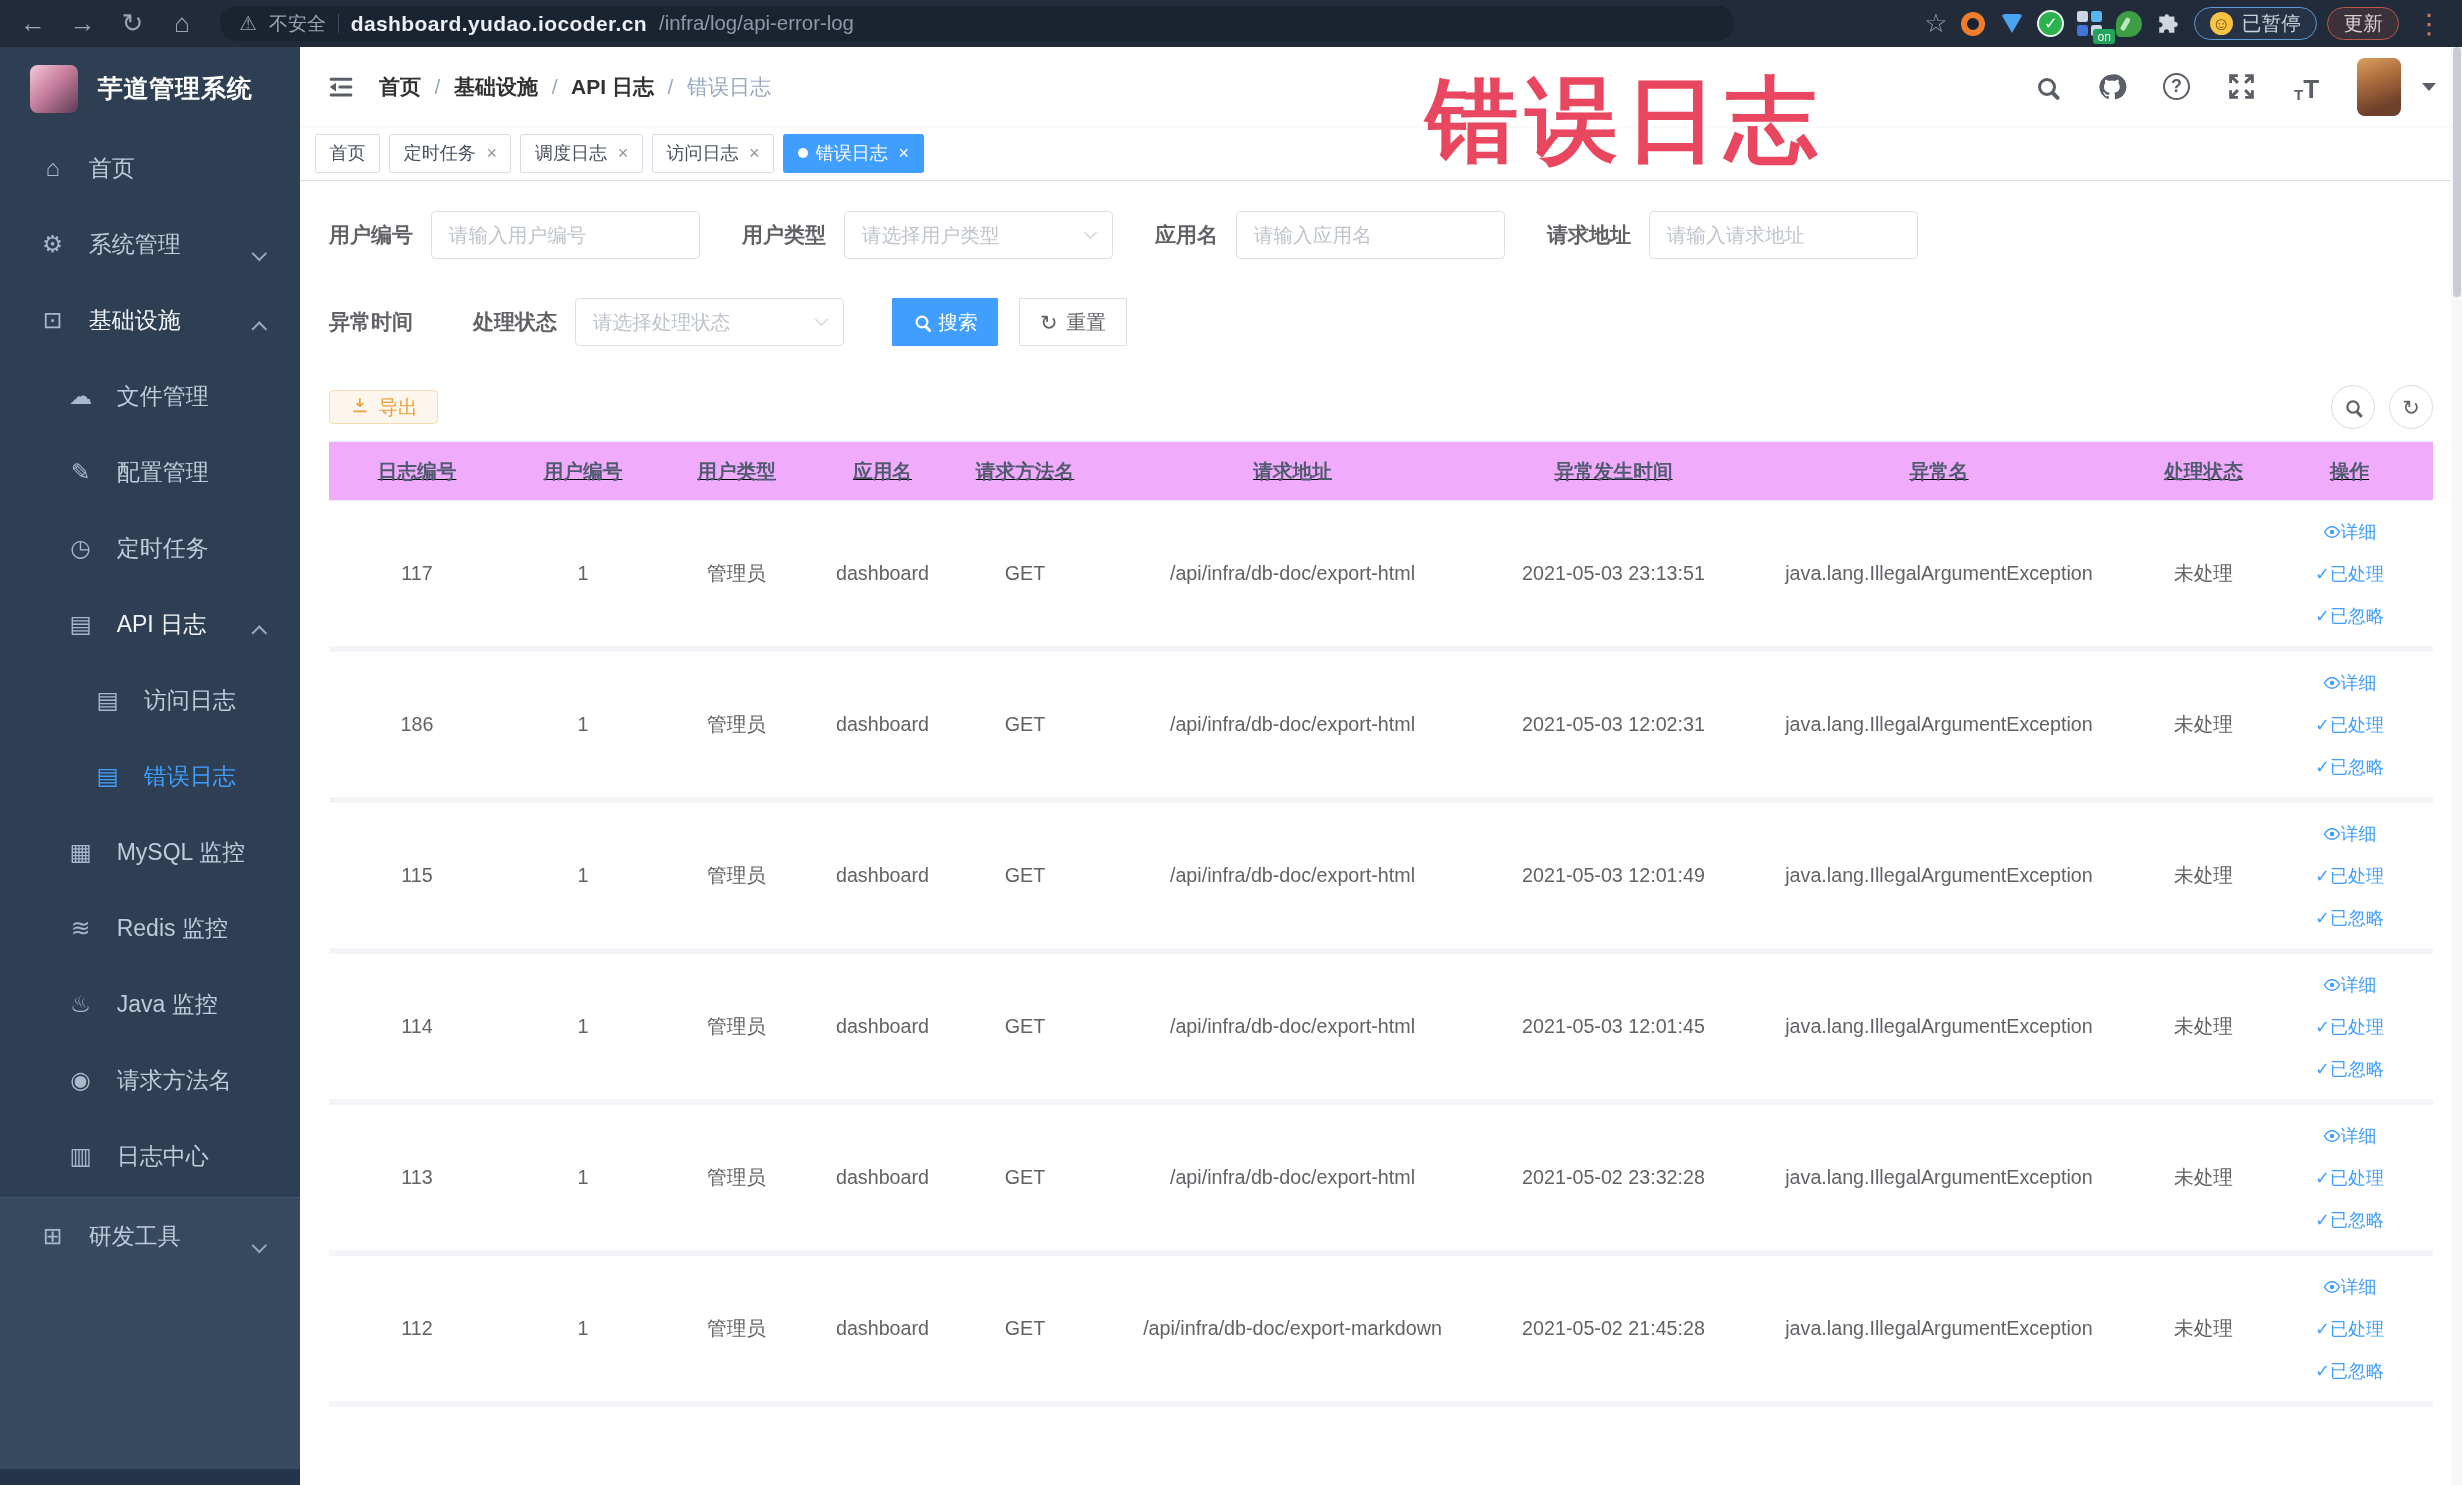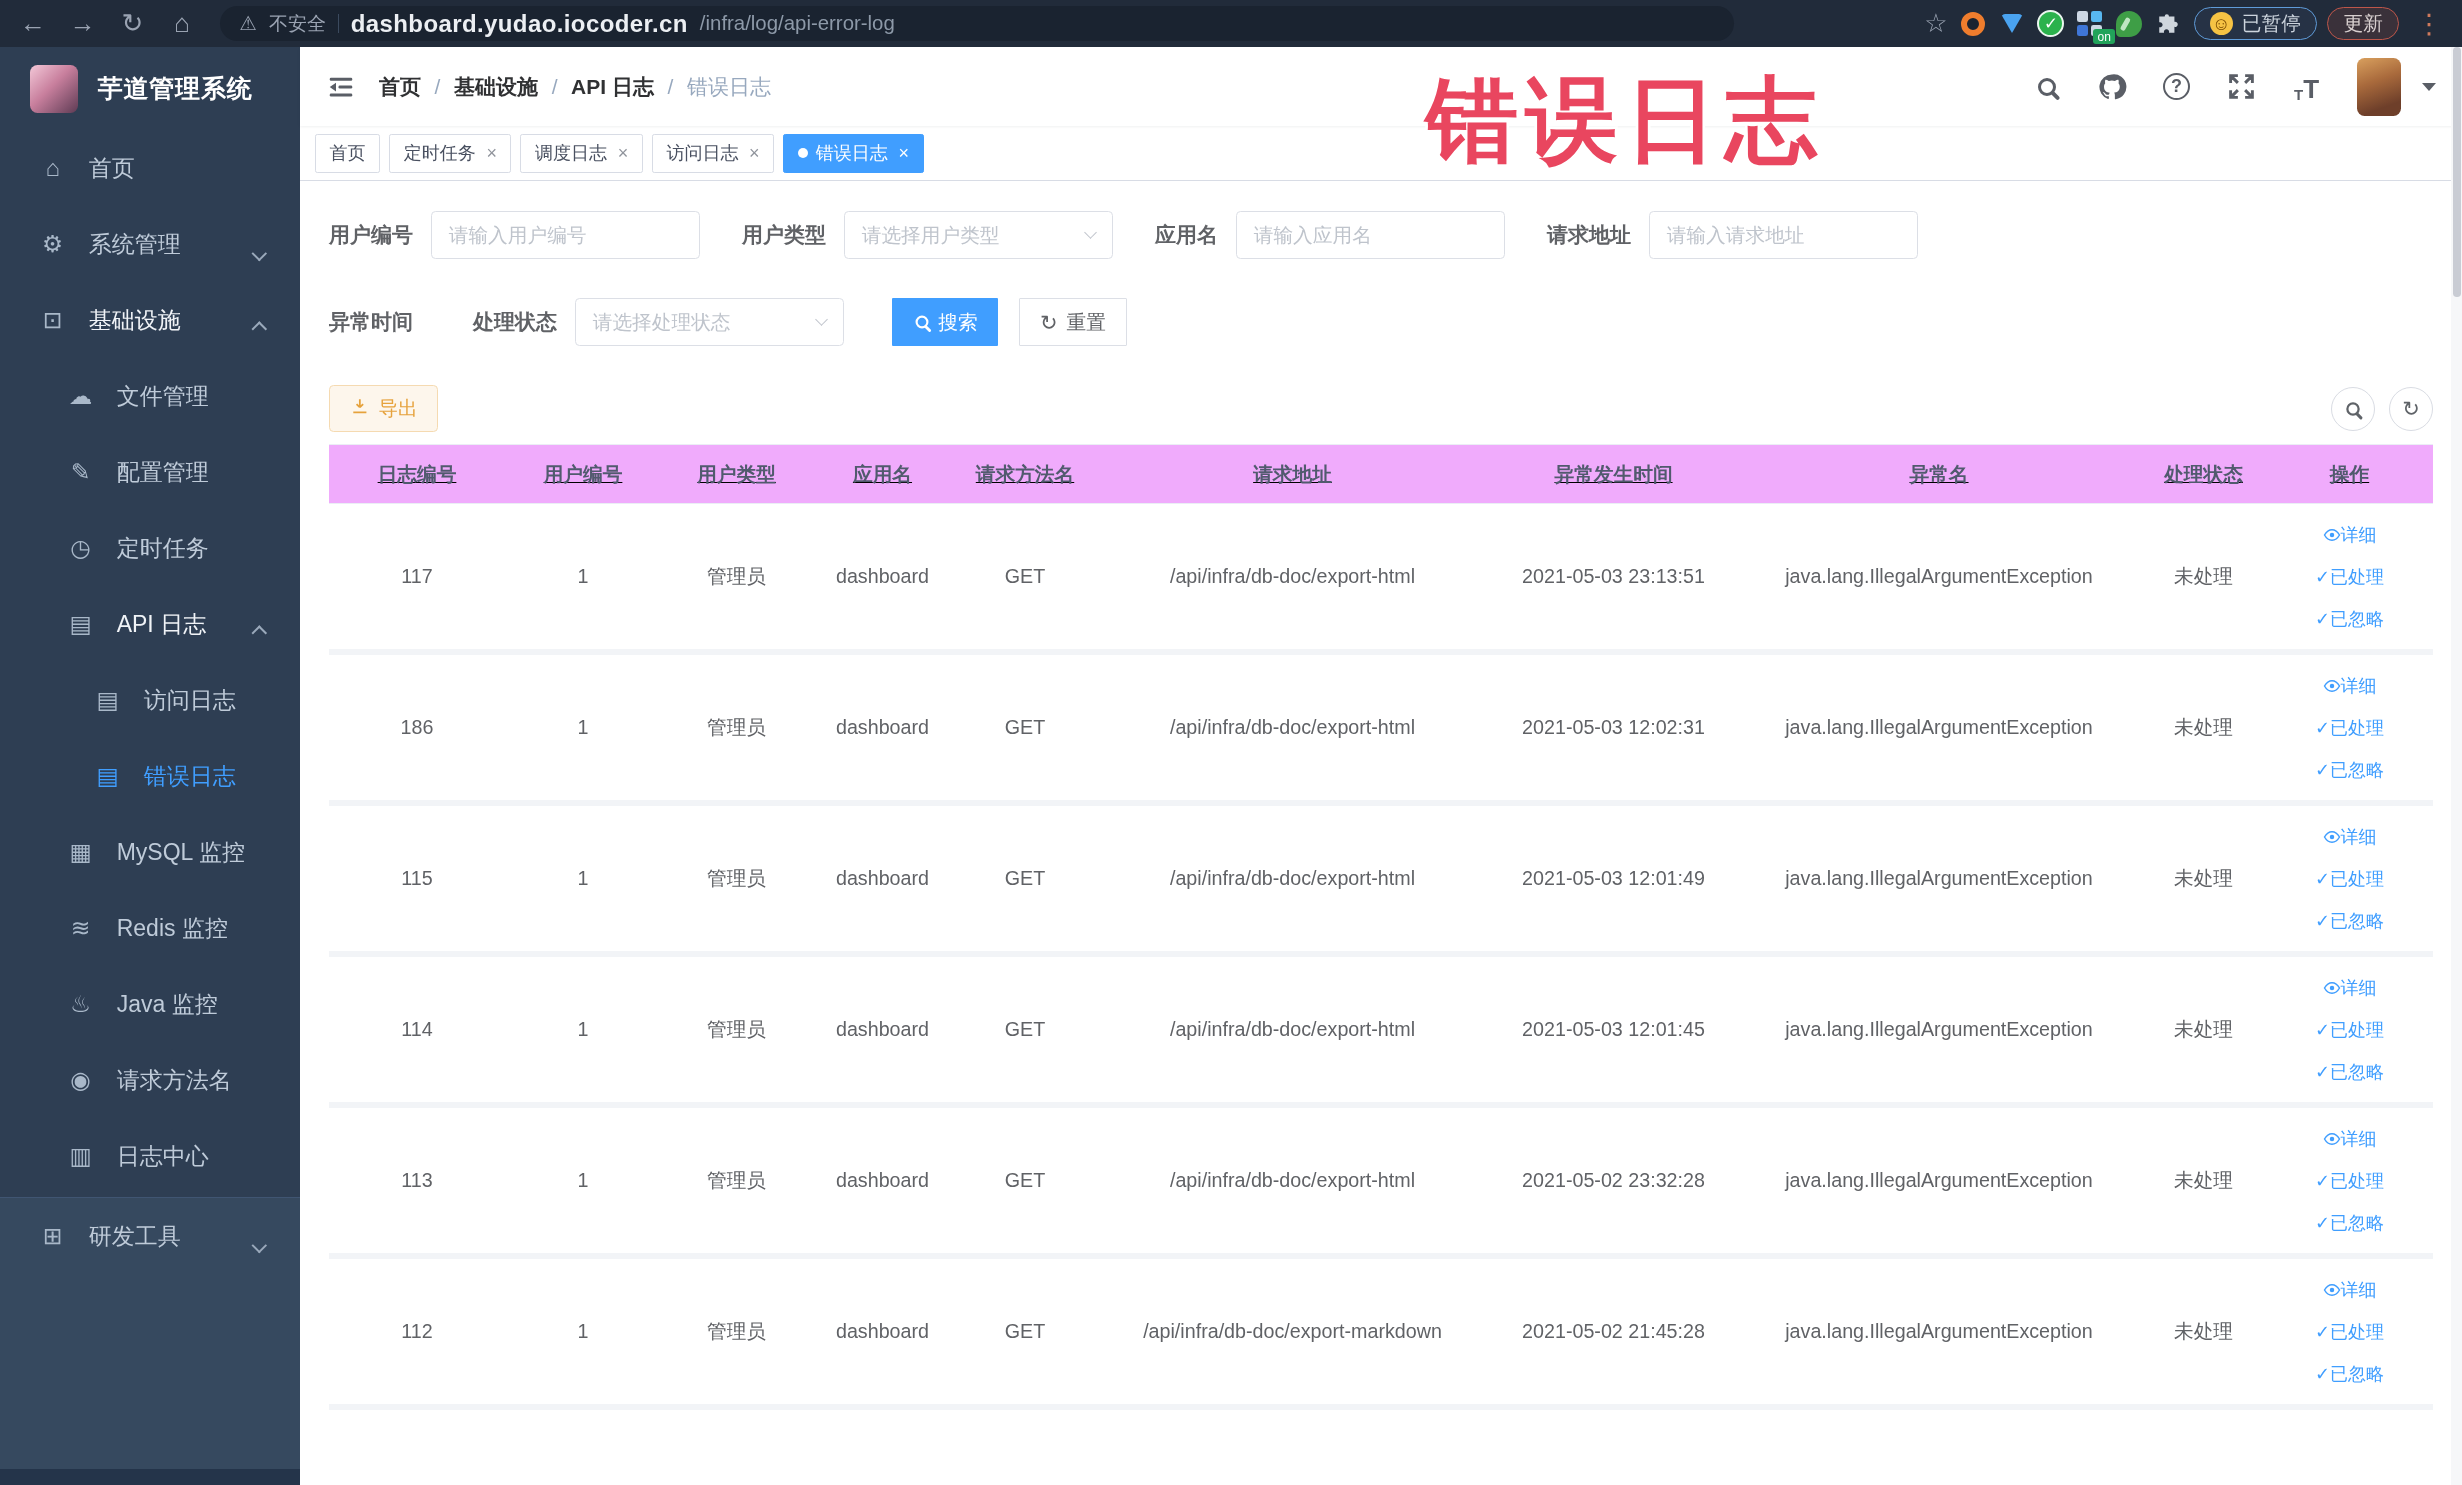--- a/index.html
+++ b/index.html
@@ -8,21 +8,21 @@
 
   
   .browser-bar { height:47px; background:var(--browser-bar-bg,#212b3a); display:flex;
     align-items:center; padding:0 13.6px; gap:10.6px; color:#9aa3b2; position:relative; z-index:50;}
   .bnav { font-size:26px; width:39px; text-align:center; color:#9aa3b2; cursor:pointer; }
   .omnibox { height:35px; width:1514px; background:#1a2330; border-radius:17.4px; display:flex;
     align-items:center; padding:0 19.7px; gap:12px; margin-left:7.6px; }
   .omni-warn { font-size:19.7px; color:#9aa3b2; }
   .omni-sec { font-size:19px; color:#9aa3b2; }
   .omni-div { width:0.8px; height:19.7px; background:#3b4a5e; }
-  .omni-domain { font-size:24px; color:#eceff3; font-weight:bold; letter-spacing:0.4px;}
+  .omni-domain { font-size:21px; color:#eceff3; font-weight:bold; letter-spacing:0.4px;}
   .omni-path { font-size:20.4px; color:#8d99a8; }
   .bspacer { flex:1; }
   .star { font-size:26px; color:#9aa3b2; }
   .ext { width:29px; height:29px; display:flex; align-items:center; justify-content:center; position:relative;}
   .ext-orange { width:24px; height:24px; border:6px solid #ef7d2d; border-radius:50%; background:#1a2330;}
   .ext-fin { width:0; height:0; border-left:11.4px solid transparent; border-right:11.4px solid transparent;
     border-top:19.7px solid #4aa3f0; border-radius:4.5px;}
   .ext-check { width:27px; height:27px; background:#2bb24c; border:2.3px solid #eaf6ee; border-radius:50%;
     color:#fff; font-size:16.7px; display:flex; align-items:center; justify-content:center;}
   .ext-grid { display:grid; grid-template-columns:11.4px 11.4px; grid-gap:3px;}
@@ -115,21 +115,21 @@
   .cal-ico { margin-right:13.6px; color:#c0c4cc; display:flex;}
   .range-sep { margin:0 26px; color:#bfc4cc;}
   .btn { height:48px; border-radius:1px; display:flex; align-items:center; gap:9px; padding:0 19.7px;
     font-size:19.7px; cursor:pointer; border:0.8px solid transparent;}
   .btn-search { background:var(--accent,#409eff); color:#fff; margin-left:6px;}
   .btn-search .mag{ transform:scale(.72); margin-right:-1.5px;}
   .btn-reset { background:#fff; border-color:#dcdfe6; color:#606266; margin-left:21px;}
   .refresh-g { font-size:21px; line-height:1; }
 
   .toolbar { display:flex; align-items:center; justify-content:space-between; margin-bottom:12px;}
-  .btn-export { height:47px; border:0.8px solid #f5dab1; background:#fdf6ec; color:var(--warning,#e6a23c);
+  .btn-export { height:34px; border:0.8px solid #f5dab1; background:#fdf6ec; color:var(--warning,#e6a23c);
     border-radius:4.5px; display:flex; align-items:center; gap:9px; padding:0 19.7px; font-size:19.7px; cursor:pointer;}
   .tool-circles { display:flex; gap:13.6px; }
   .circle-btn { width:44px; height:44px; border-radius:50%; border:0.8px solid #d9dce3; background:#fff;
     color:#5f6368; display:flex; align-items:center; justify-content:center; cursor:pointer;}
   .circle-btn .mag { transform:scale(.75); }
 
   
   .table { width:100%; border-top:0.8px solid #ebeef5;}
   .thead,.trow { display:grid;
     grid-template-columns:176px 156px 151px 141px 144px 391px 251px 400px 129px 163px;

